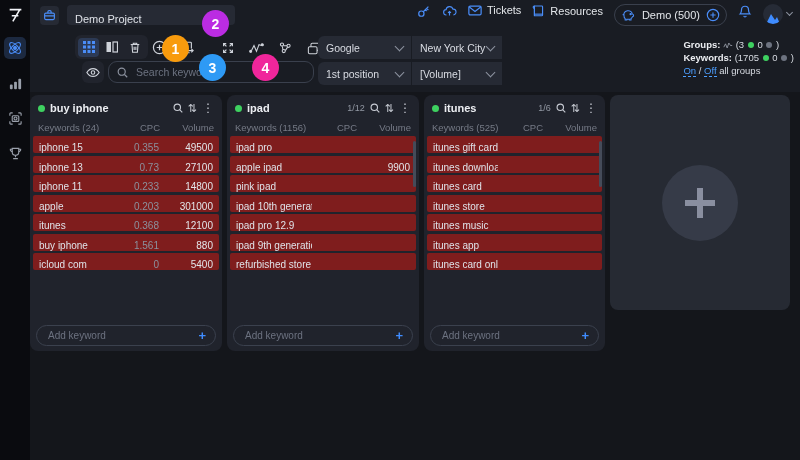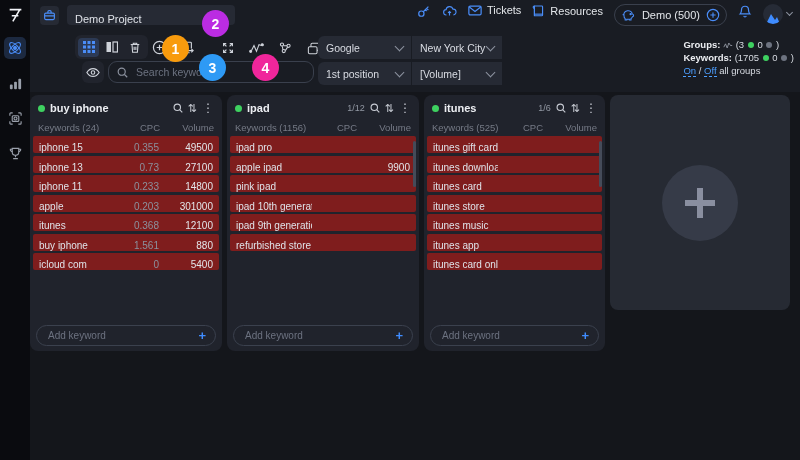--- a/index.html
+++ b/index.html
@@ -431,20 +431,25 @@
           <span class="k">pink ipad</span>
           <span class="cpc"></span>
           <span class="vol"></span>
         </div>
       <div class="krow">
           <span class="k">ipad 10th generation</span>
           <span class="cpc"></span>
           <span class="vol"></span>
         </div>
       <div class="krow">
+          <span class="k">ipad pro 12.9</span>
+          <span class="cpc"></span>
+          <span class="vol"></span>
+        </div>
+      <div class="krow">
           <span class="k">ipad 9th generation</span>
           <span class="cpc"></span>
           <span class="vol"></span>
         </div>
       <div class="krow">
           <span class="k">refurbished store</span>
           <span class="cpc"></span>
           <span class="vol"></span>
         </div>
     </div>

